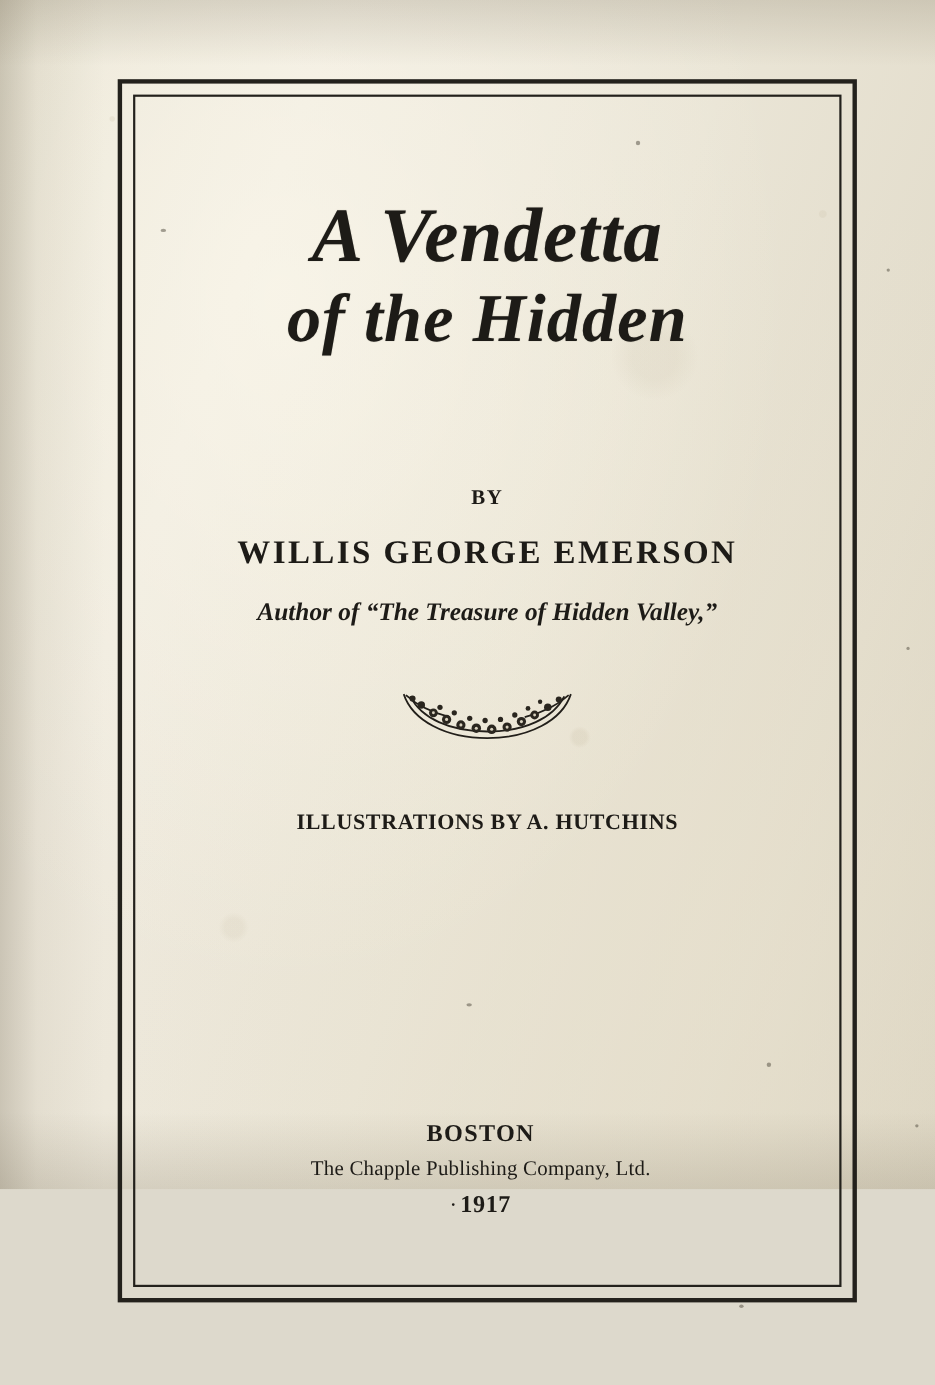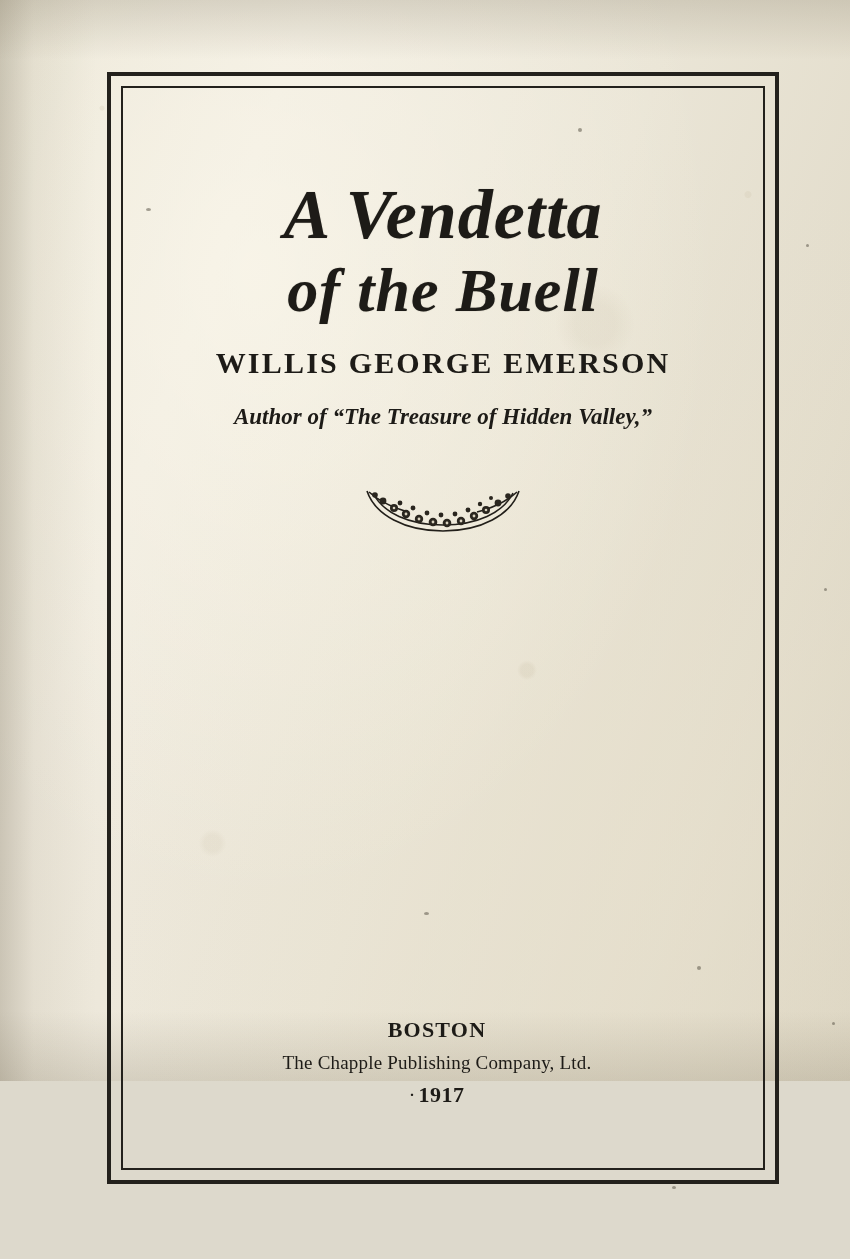--- a/index.html
+++ b/index.html
@@ -199,23 +199,24 @@
   <div class="speck" style="left:672px;top:1186px;width:4px;height:3px;"></div>
   <div class="speck" style="left:832px;top:1022px;width:3px;height:3px;"></div>
 
   <div class="border-outer"></div>
   <div class="border-inner"></div>
 
   <div class="content">
 
     <div class="title">
       <span class="line1">A Vendetta</span>
-      <span class="line2">of the Buell</span>
-    </div>
-
+      <span class="line2">of the Hidden</span>
+    </div>
+
+    <div class="by">BY</div>
 
     <div class="author">WILLIS GEORGE EMERSON</div>
 
     <div class="author-works">
       <span class="w1">Author of “The Treasure of Hidden Valley,”</span>
     </div>
 
     <div class="ornament">
       <svg width="180" height="56" viewBox="0 0 180 56" aria-hidden="true">
         <g fill="none" stroke="#221f1a" stroke-width="1.6">
@@ -252,20 +253,21 @@
           <circle cx="66" cy="38" r="1.4"></circle>
             <circle cx="80" cy="41" r="1.4"></circle>
           <circle cx="94" cy="42" r="1.4"></circle>
             <circle cx="108" cy="40" r="1.4"></circle>
           <circle cx="121" cy="35" r="1.4"></circle>
             <circle cx="133" cy="29" r="1.3"></circle>
         </g>
       </svg>
     </div>
 
+    <div class="illustrations">ILLUSTRATIONS BY A. HUTCHINS</div>
 
     <div class="imprint">
       <div class="city">BOSTON</div>
       <div class="publisher">The Chapple Publishing Company, Ltd.</div>
       <div class="year">1917</div>
     </div>
 
   </div>
 </div>
 

